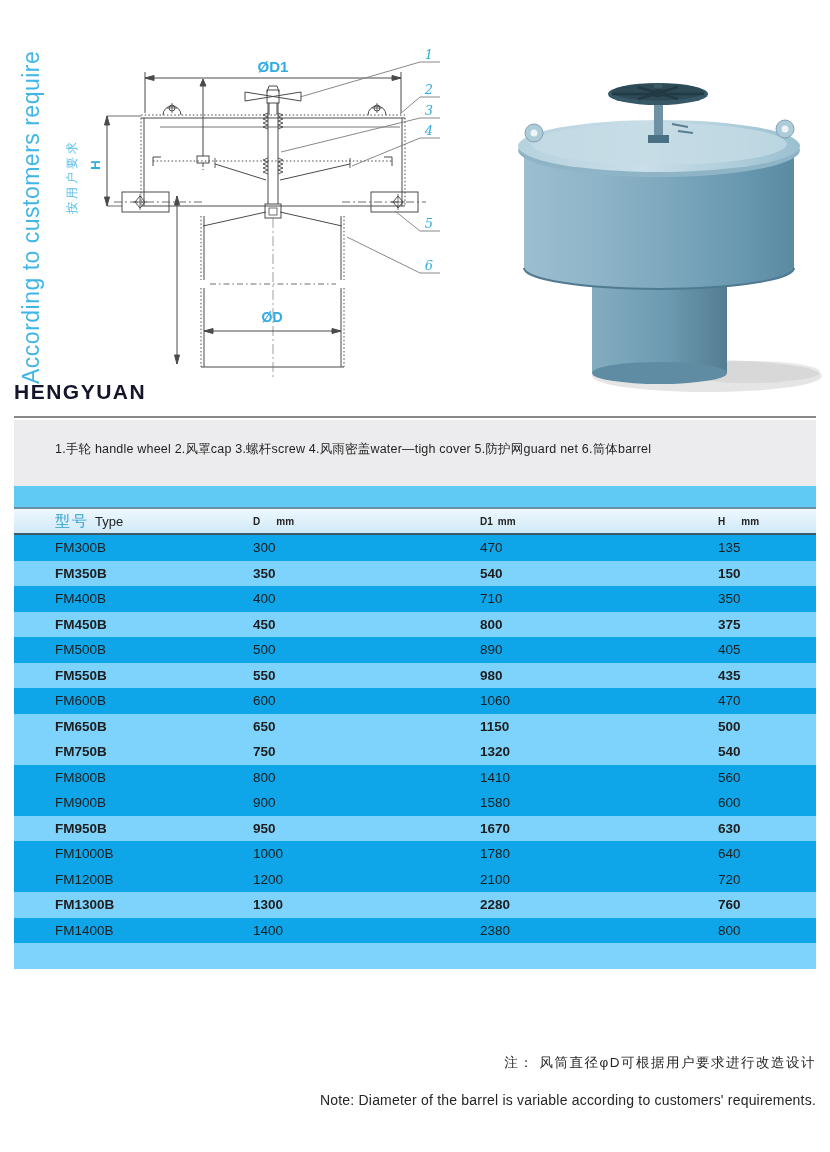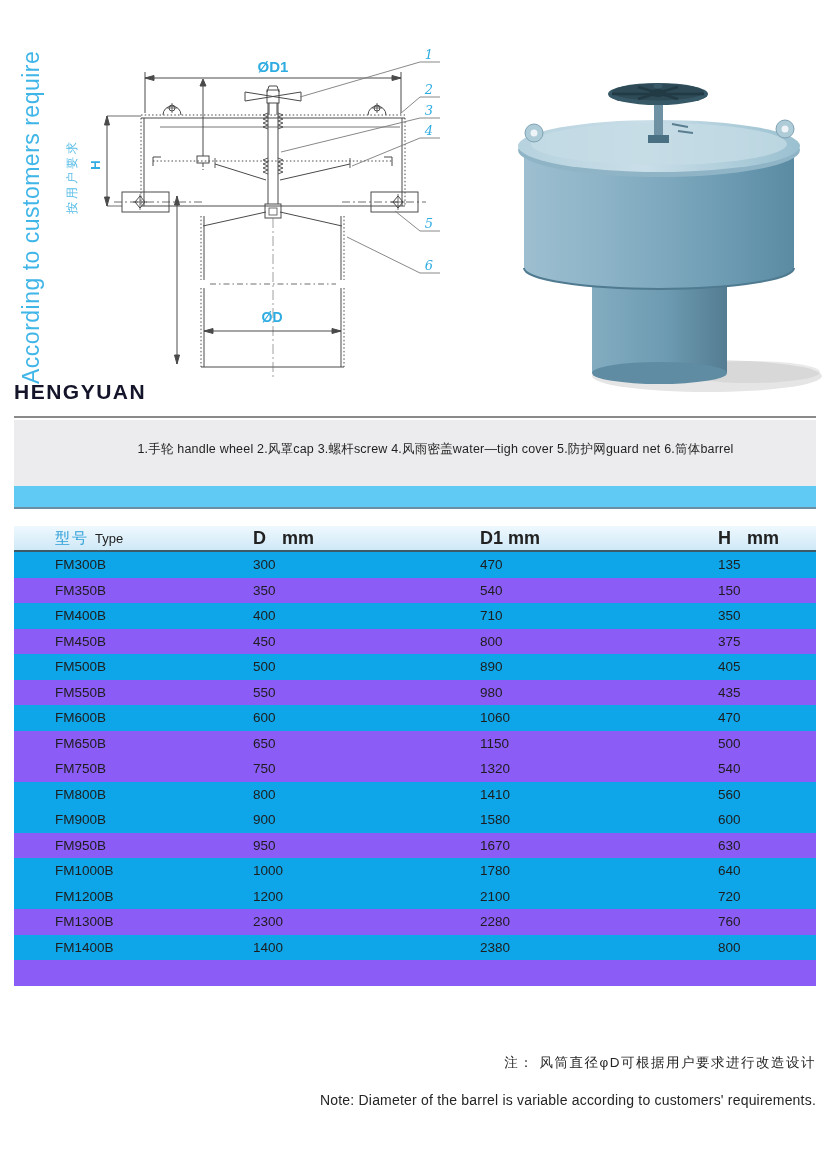--- a/index.html
+++ b/index.html
@@ -14,37 +14,37 @@
              transform:rotate(-90deg); white-space:nowrap; font-size:12px;
              color:#55BCE8; letter-spacing:3px; }
 
   .draw-svg  { position:absolute; left:86px; top:40px; }
   .photo-svg { position:absolute; left:492px; top:38px; }
 
   .brand { position:absolute; left:14px; top:380px; font-size:21px; font-weight:700;
            letter-spacing:1.5px; color:#14142a; }
   .rule  { position:absolute; left:14px; top:416px; width:802px; height:2px; background:#8a8a8a; }
 
-  .legend-box { position:absolute; left:14px; top:420px; width:802px; height:70px; background:#ECECEE;text-align:center; }
+  .legend-box { position:absolute; left:14px; top:420px; width:802px; height:70px; background:#ECECEE; }
   .legend-text { padding:21px 0 0 41px; font-size:12.5px; color:#1f1f1f; letter-spacing:0.2px; }
 
   .spec { position:absolute; left:14px; top:486px; width:802px; }
   .spec-bar  { height:21px; background:#60CAF4; border-bottom:2px solid #6B8FA3; }
   .spec-head { display:grid; grid-template-columns:198px 227px 238px 1fr; height:24px;
                align-items:center; background:linear-gradient(180deg,#EFF8FE,#CFE9F7);
-               border-bottom:2px solid #3E5A68;margin-top:17px; }
+               border-bottom:2px solid #3E5A68; }
   .cell { padding-left:41px; white-space:nowrap; }
   .head-type-zh { color:#2E9FD6; font-size:15px; letter-spacing:2px; }
   .head-en  { color:#222; font-size:13px; margin-left:6px; }
-  .head-dim { color:#222; font-size:18px; font-weight:700; }
+  .head-dim { color:#222; font-size:10px; font-weight:700; }
   .unit-wide   { margin-left:16px; font-weight:700; }
   .unit-narrow { margin-left:5px;  font-weight:700; }
   .trow { display:grid; grid-template-columns:198px 227px 238px 1fr; height:25.5px;
           align-items:center; font-size:13.5px; color:#1d1d1d; background:#0ea5e9; }
-  .trow.alt { background:#8b5cf6; }
+  .trow.alt { background:#7dd3fc;font-weight:bold; }
 
   .notes { position:absolute; right:14px; top:1054px; text-align:right; color:#252525; }
   .note-zh { font-size:13.5px; letter-spacing:1.5px; }
   .note-en { font-size:14px; margin-top:20px; letter-spacing:0.2px; }
 
   svg text.dim { fill:#2FACE1; font-family:"Liberation Sans",sans-serif; font-weight:700; }
   svg text.num { fill:#2FACE1; font-family:"DejaVu Serif",serif; font-style:italic; font-size:13px; }
 </style>
 </head>
 <body>
@@ -323,21 +323,21 @@
           <div class="cell">640</div>
         </div>
         <div class="trow">
           <div class="cell">FM1200B</div>
           <div class="cell">1200</div>
           <div class="cell">2100</div>
           <div class="cell">720</div>
         </div>
         <div class="trow alt">
           <div class="cell">FM1300B</div>
-          <div class="cell">2300</div>
+          <div class="cell">1300</div>
           <div class="cell">2280</div>
           <div class="cell">760</div>
         </div>
         <div class="trow">
           <div class="cell">FM1400B</div>
           <div class="cell">1400</div>
           <div class="cell">2380</div>
           <div class="cell">800</div>
         </div>
         <div class="trow alt">

